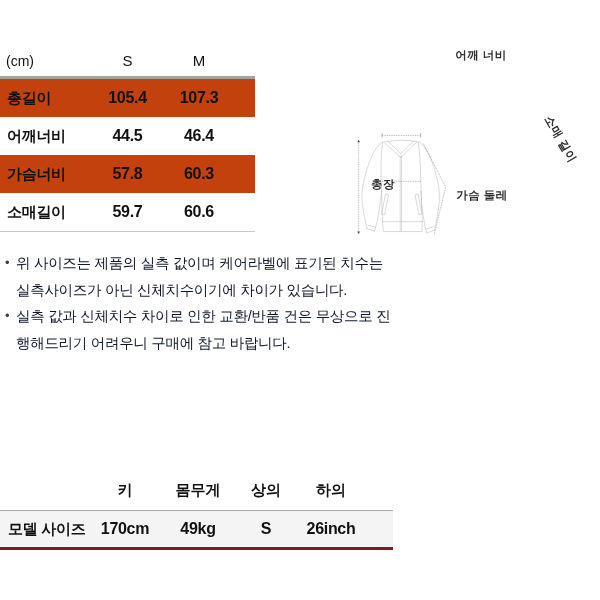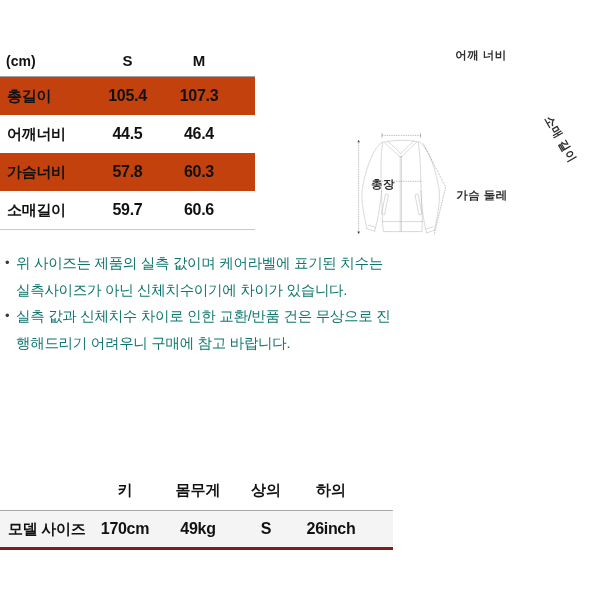--- a/index.html
+++ b/index.html
@@ -8,22 +8,22 @@
     font-family:"Liberation Sans","DejaVu Sans",sans-serif;color:#111;
     overflow:hidden;
   }
   
   table{border-collapse:collapse;}
   .size-table{
     position:absolute;left:0;top:45px;width:255px;table-layout:fixed;
   }
   .size-table th,.size-table td{padding:0;vertical-align:middle;}
   .size-table thead th{
-    height:31px;font-size:15px;font-weight:700;text-align:center;
-    border-bottom:1px solid #a3a3a3;
+    height:31px;font-size:15px;font-weight:400;text-align:center;
+    border-bottom:3px solid #a3a3a3;
   }
   .size-table thead th.lbl{text-align:left;padding-left:6px;font-size:14px;}
   .size-table tbody td{
     height:38px;font-size:16px;font-weight:700;text-align:center;
     letter-spacing:-0.3px;
   }
   .size-table tbody td.lbl{
     text-align:left;padding-left:7px;font-size:15px;font-weight:600;
   }
   .size-table tbody tr.odd{background:#c2410c;}
@@ -37,21 +37,21 @@
     letter-spacing:0.5px;white-space:nowrap;
   }
   .dlabel.shoulder{left:96px;top:13px;width:90px;text-align:center;}
   .dlabel.total{left:20px;top:142px;width:35px;text-align:right;}
   .dlabel.sleeve{left:214px;top:78px;transform:rotate(60deg);transform-origin:0 0;}
   .dlabel.chest{left:97px;top:153px;width:90px;text-align:center;}
 
   
   .notes{
     position:absolute;left:5px;top:250px;width:392px;margin:0;padding:0;
-    list-style:none;font-size:14.5px;line-height:26.5px;color:#0f766e;
+    list-style:none;font-size:14.5px;line-height:26.5px;color:#0f172a;
     letter-spacing:-0.3px;
   }
   .notes li{position:relative;padding-left:11px;}
   .notes li::before{
     content:"\2022";position:absolute;left:0;top:0;font-size:13px;color:#3c3c3c;
   }
 
   
   .model-table{
     position:absolute;left:0;top:471px;width:393px;table-layout:fixed;

